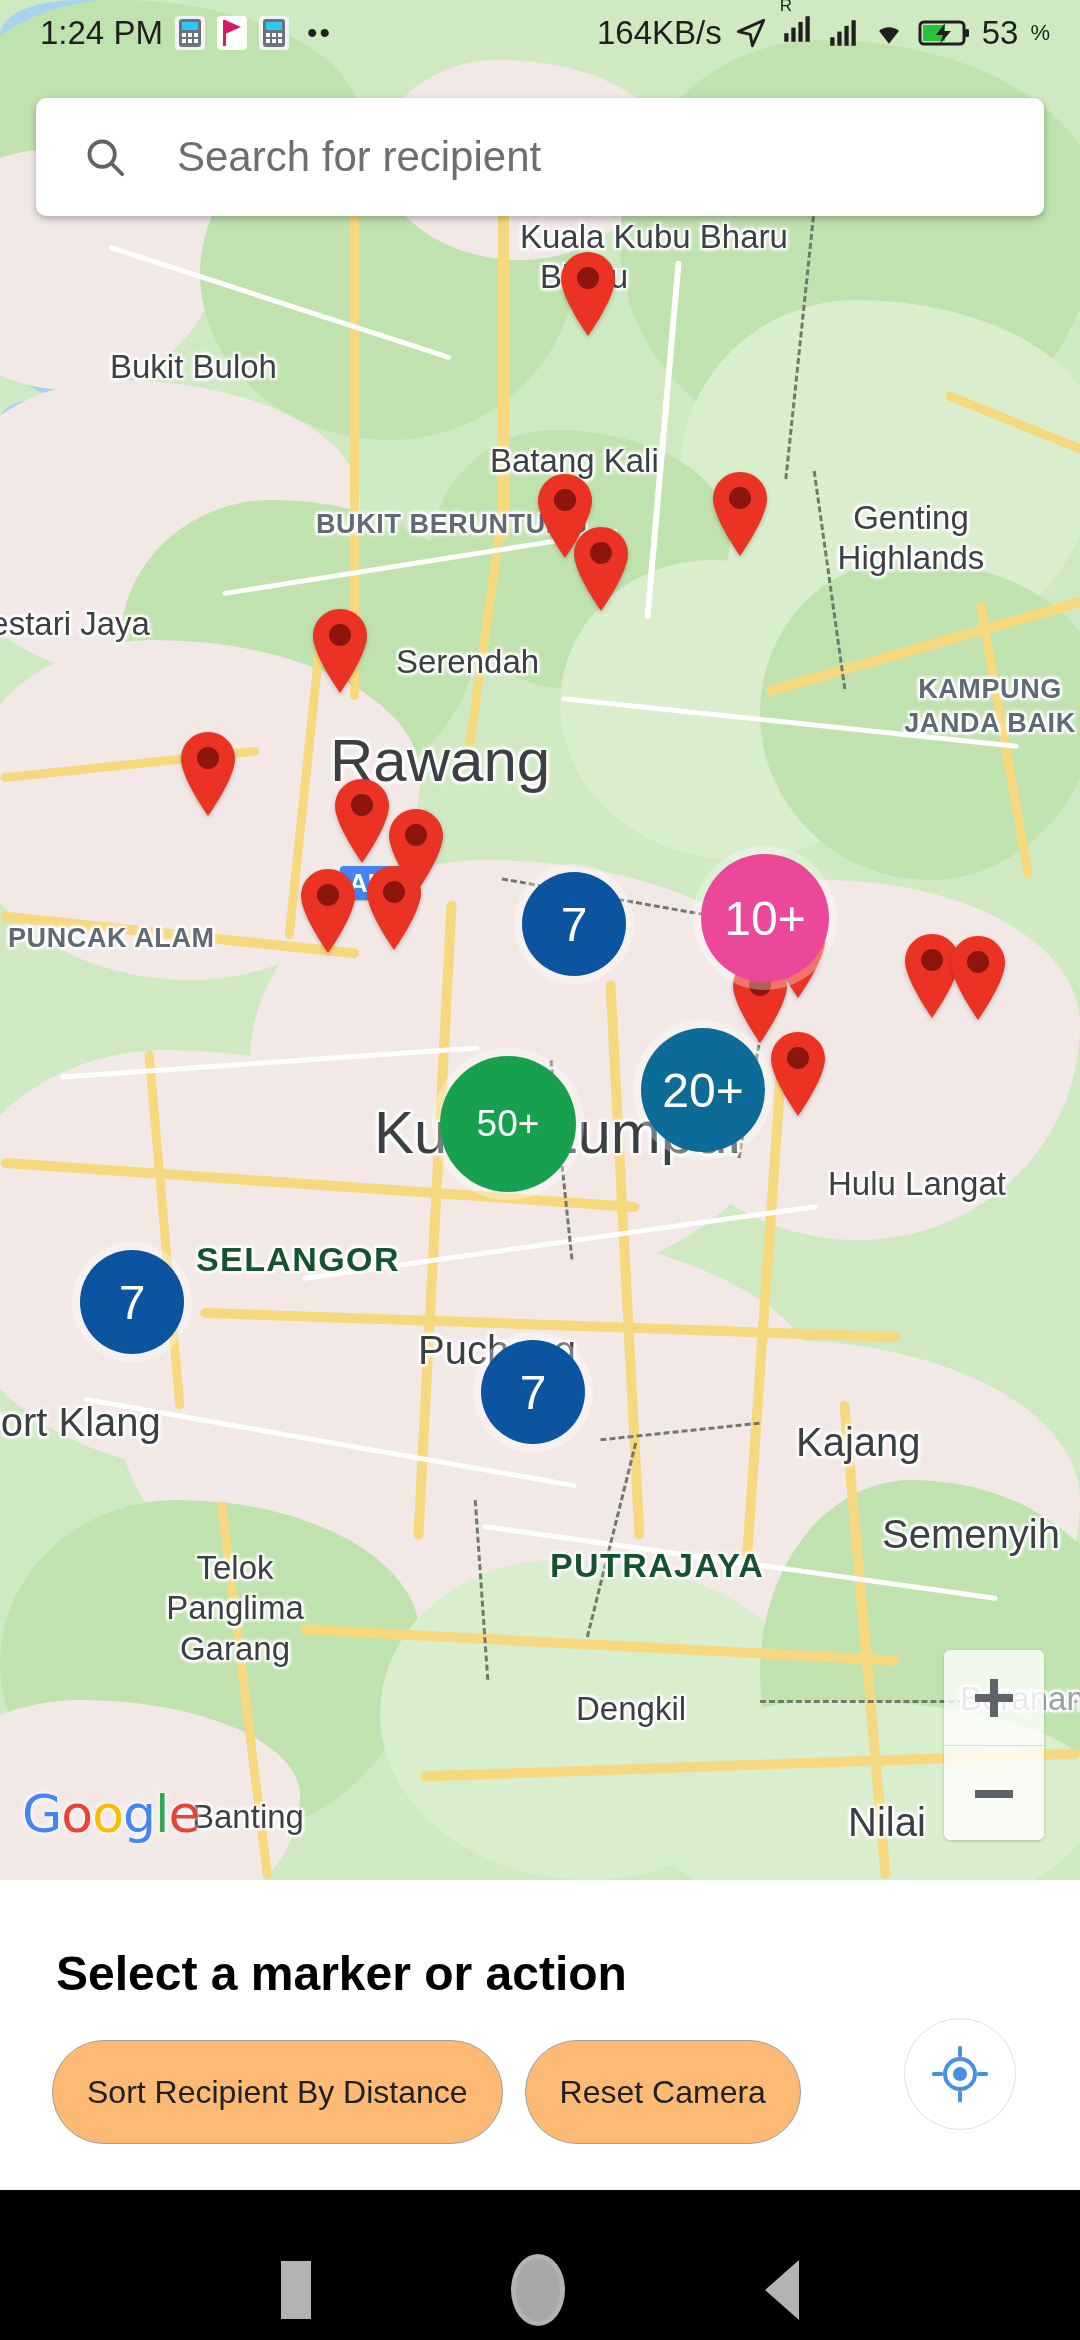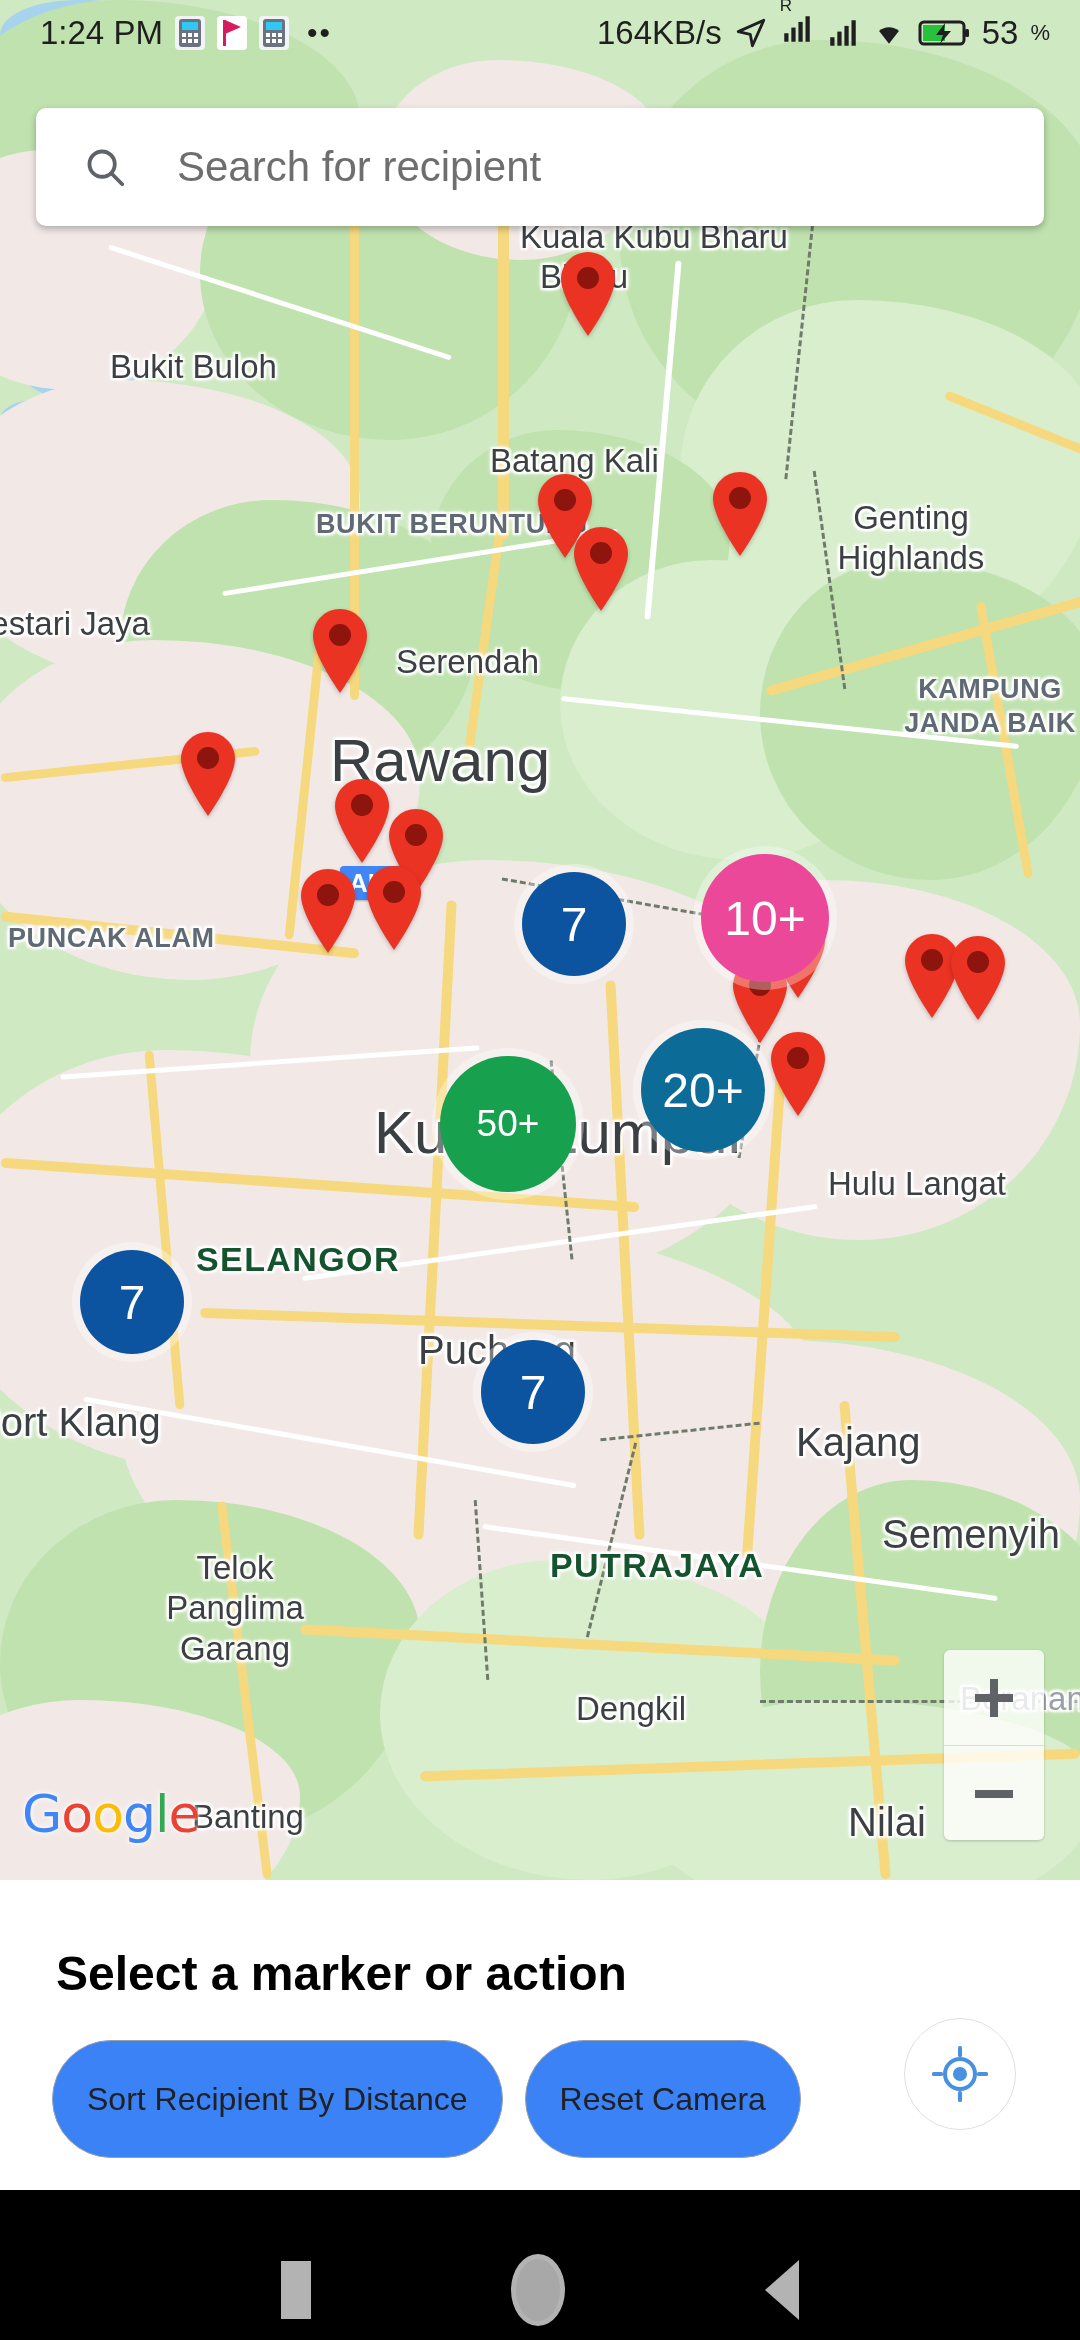--- a/index.html
+++ b/index.html
@@ -53,21 +53,21 @@
   .pin{position:absolute;width:64px;height:88px;transform:translate(-50%,-100%);}
   .pin svg{display:block;width:64px;height:88px;filter:drop-shadow(0 2px 2px rgba(0,0,0,.22));}
   .cluster{
     position:absolute;border-radius:50%;display:flex;align-items:center;justify-content:center;
     color:#fff;font-weight:400;transform:translate(-50%,-50%);
     box-shadow:0 0 0 8px rgba(255,255,255,.32);
   }
 
   
   .searchbar{
-    position:absolute;left:36px;top:108px;width:1008px;height:118px;
+    position:absolute;left:36px;top:98px;width:1008px;height:118px;
     background:#fff;border-radius:10px;display:flex;align-items:center;
     box-shadow:0 3px 7px rgba(0,0,0,.28);
   }
   .search-ic{width:46px;height:46px;margin-left:46px;flex:0 0 auto;}
   .search-ph{margin-left:49px;font-size:42px;color:#6e6e6e;}
 
   
   .zoomctl{
     position:absolute;right:36px;top:1650px;width:100px;height:190px;
     background:rgba(255,255,255,.78);border-radius:6px;
@@ -93,22 +93,22 @@
   .appicon{width:30px;height:34px;border-radius:4px;display:inline-block;}
 
   
   .sheet{
     position:absolute;left:0;top:1880px;width:1080px;height:310px;background:#fff;
   }
   .sheet-title{position:absolute;left:56px;top:66px;font-size:48px;font-weight:700;color:#000;}
   .chips{position:absolute;left:52px;top:160px;display:flex;gap:22px;}
   .chip{
     border:1.5px solid #9aa0a6;border-radius:60px;height:84px;
-    display:flex;align-items:center;padding:16px 34px;font-size:32px;color:#202124;
-    background:#3b82f6;
+    display:flex;align-items:center;padding:9px 34px;font-size:32px;color:#202124;
+    background:#fdba74;
   }
   .fab{
     position:absolute;right:64px;top:138px;width:110px;height:110px;border-radius:50%;
     background:#fff;border:1.5px solid #e0e0e0;display:flex;align-items:center;justify-content:center;
   }
 
   
   .navbar{
     position:absolute;left:0;top:2240px;width:1080px;height:100px;background:#000;
     display:flex;align-items:center;justify-content:center;gap:200px;

